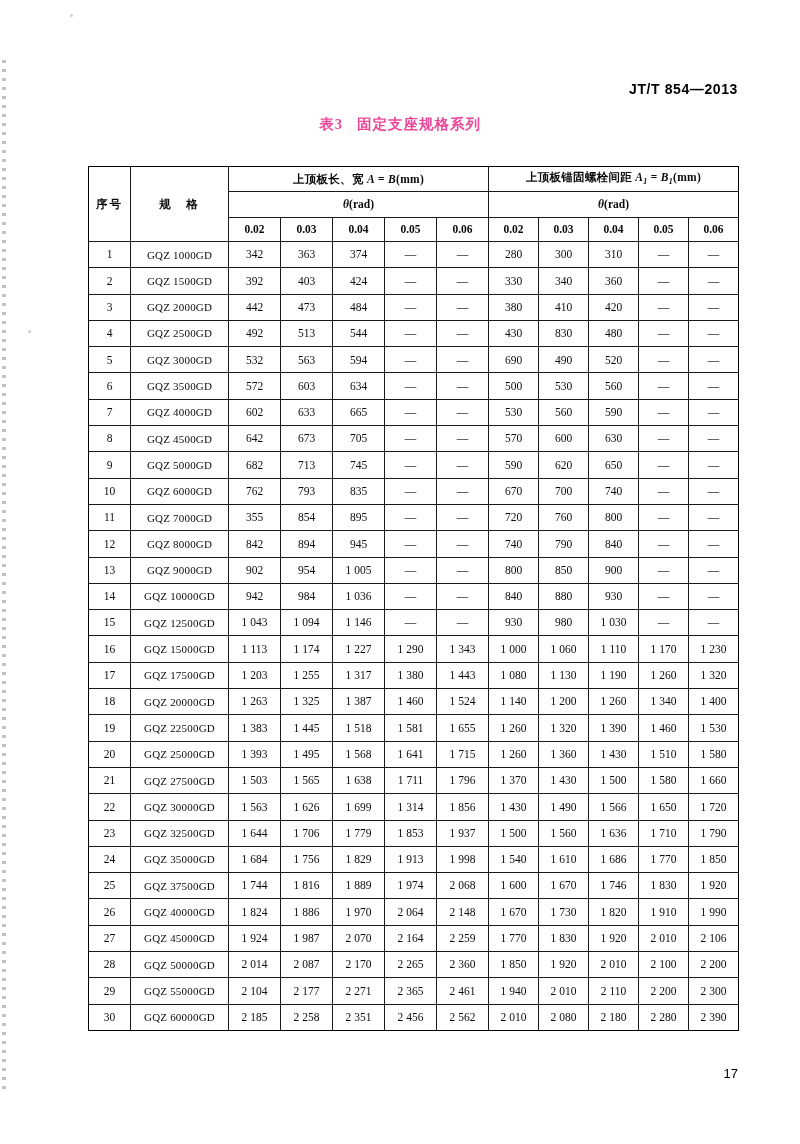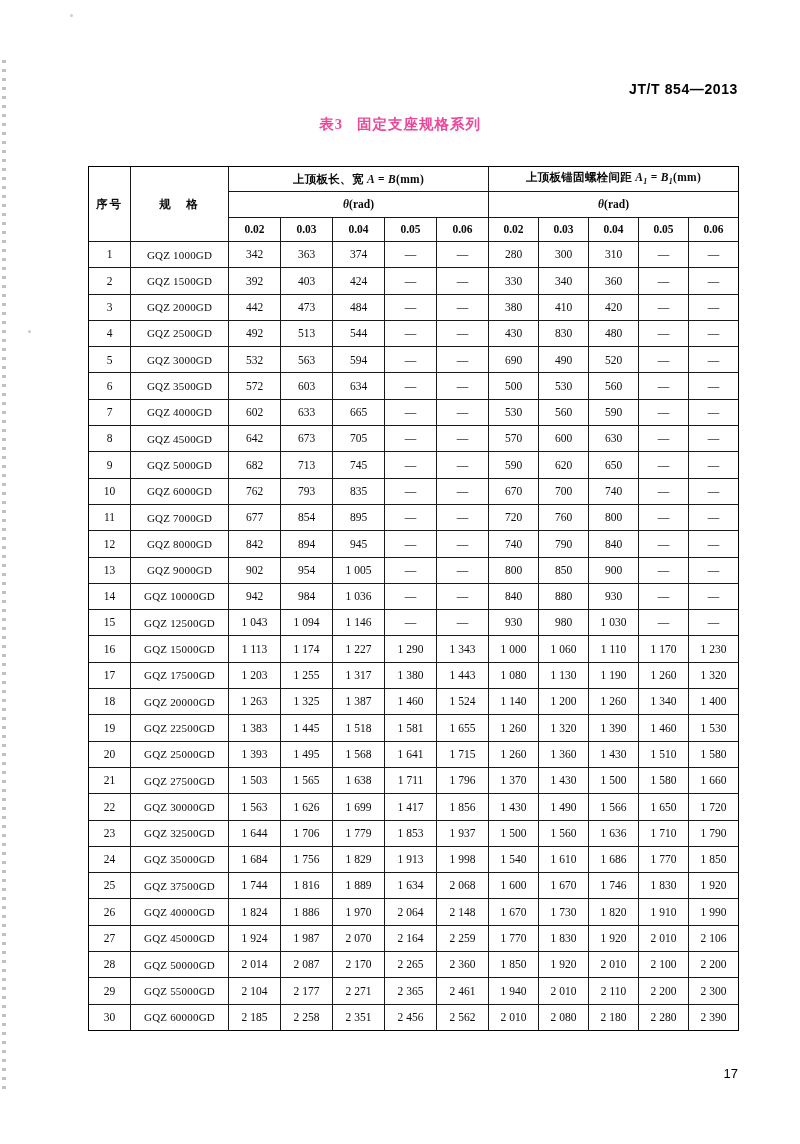--- a/index.html
+++ b/index.html
@@ -331,21 +331,21 @@
             <td class="val">—</td>
             <td class="val">670</td>
             <td class="val">700</td>
             <td class="val">740</td>
             <td class="val">—</td>
             <td class="val">—</td>
           </tr>
           <tr>
             <td class="rownum">11</td>
             <td class="model">GQZ 7000GD</td>
-            <td class="val">677</td>
+            <td class="val">355</td>
             <td class="val">854</td>
             <td class="val">895</td>
             <td class="val">—</td>
             <td class="val">—</td>
             <td class="val">720</td>
             <td class="val">760</td>
             <td class="val">800</td>
             <td class="val">—</td>
             <td class="val">—</td>
           </tr>
@@ -488,21 +488,21 @@
             <td class="val">1 500</td>
             <td class="val">1 580</td>
             <td class="val">1 660</td>
           </tr>
           <tr>
             <td class="rownum">22</td>
             <td class="model">GQZ 30000GD</td>
             <td class="val">1 563</td>
             <td class="val">1 626</td>
             <td class="val">1 699</td>
-            <td class="val">1 417</td>
+            <td class="val">1 314</td>
             <td class="val">1 856</td>
             <td class="val">1 430</td>
             <td class="val">1 490</td>
             <td class="val">1 566</td>
             <td class="val">1 650</td>
             <td class="val">1 720</td>
           </tr>
           <tr>
             <td class="rownum">23</td>
             <td class="model">GQZ 32500GD</td>
@@ -530,21 +530,21 @@
             <td class="val">1 686</td>
             <td class="val">1 770</td>
             <td class="val">1 850</td>
           </tr>
           <tr>
             <td class="rownum">25</td>
             <td class="model">GQZ 37500GD</td>
             <td class="val">1 744</td>
             <td class="val">1 816</td>
             <td class="val">1 889</td>
-            <td class="val">1 634</td>
+            <td class="val">1 974</td>
             <td class="val">2 068</td>
             <td class="val">1 600</td>
             <td class="val">1 670</td>
             <td class="val">1 746</td>
             <td class="val">1 830</td>
             <td class="val">1 920</td>
           </tr>
           <tr>
             <td class="rownum">26</td>
             <td class="model">GQZ 40000GD</td>

